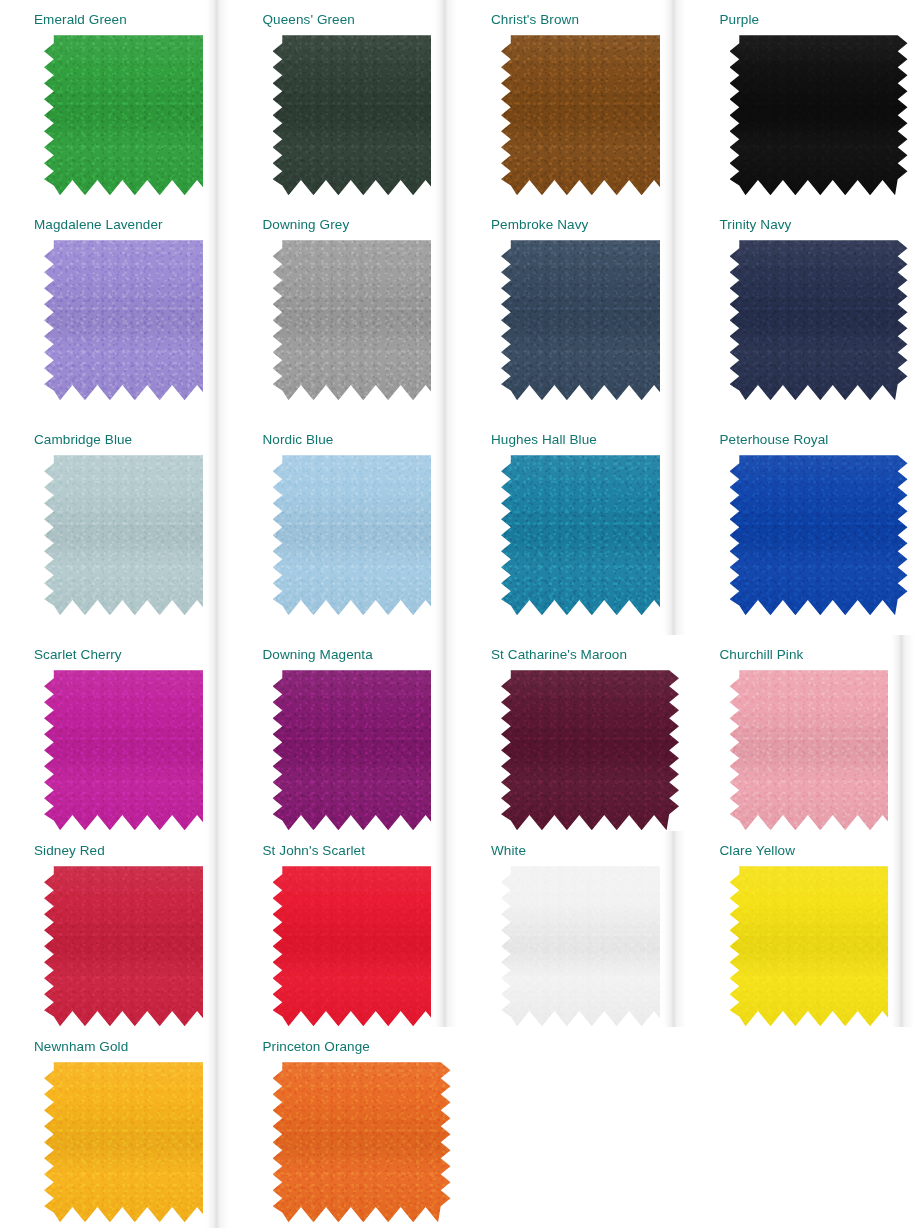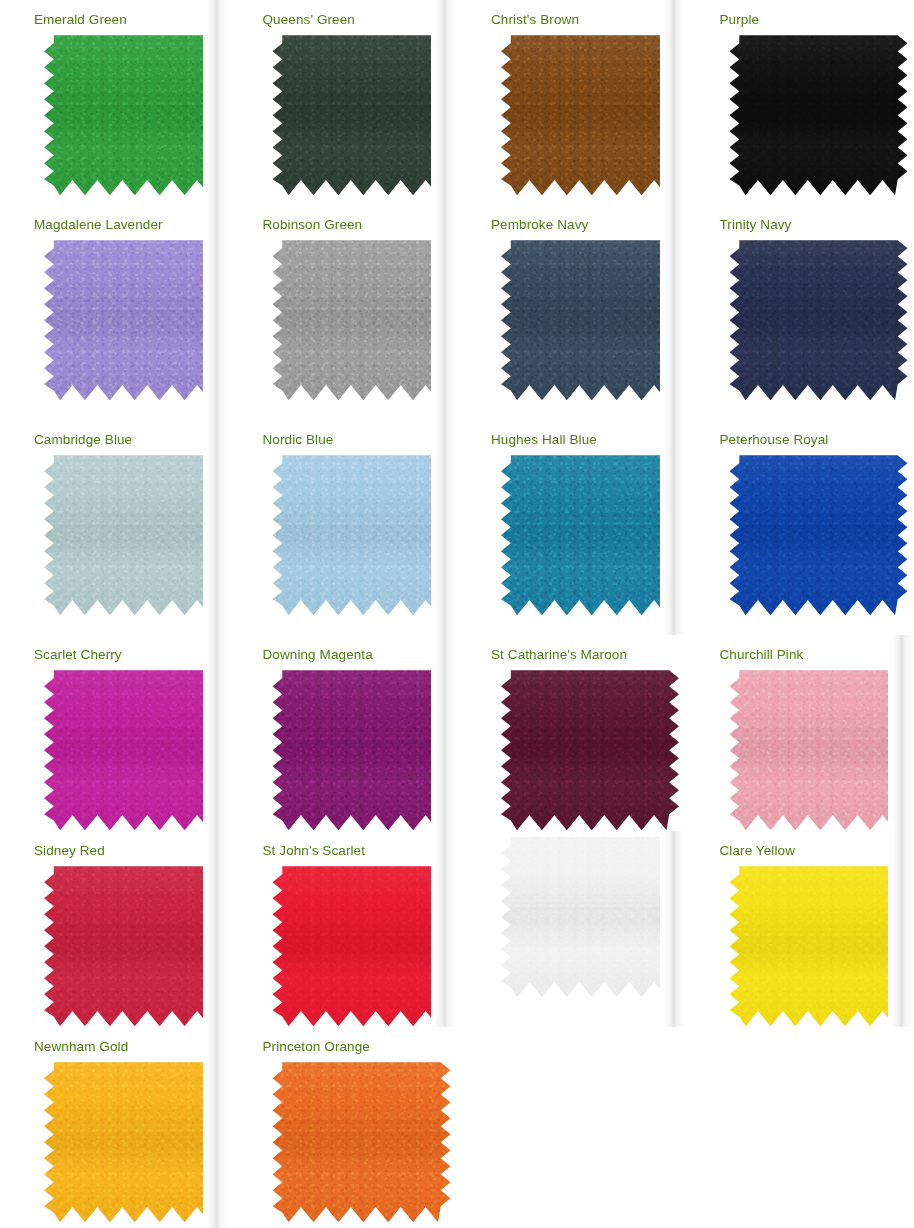--- a/index.html
+++ b/index.html
@@ -41,21 +41,21 @@
                 #e2e2e2 52%,
                 #f4f4f4 66%,
                 #ffffff 100%);
     pointer-events: none;
   }
   .swatch-card.last-col::after { display: none; }
 
   .swatch-label {
     font-size: 13.5px;
     line-height: 1.2;
-    color: #4d7c0f;
+    color: #0f766e;
     letter-spacing: 0.1px;
     white-space: nowrap;
     padding-left: 22px;
     padding-top: 6px;
     padding-bottom: 7px;
     font-weight: 400;
   }
 
   .swatch-wrap {
     position: relative;
@@ -191,21 +191,21 @@
     <div class="swatch-card">
       <div class="swatch-label">Magdalene Lavender</div>
       <div class="swatch-wrap">
         <div class="swatch-chip" style="background-color: rgb(155, 138, 212);">
           <div class="sheen"></div>
           <div class="grain"></div>
         </div>
       </div>
     </div>
     <div class="swatch-card">
-      <div class="swatch-label">Robinson Green</div>
+      <div class="swatch-label">Downing Grey</div>
       <div class="swatch-wrap">
         <div class="swatch-chip" style="background-color: rgb(157, 157, 157);">
           <div class="sheen"></div>
           <div class="grain"></div>
         </div>
       </div>
     </div>
     <div class="swatch-card">
       <div class="swatch-label">Pembroke Navy</div>
       <div class="swatch-wrap">
@@ -308,20 +308,21 @@
     <div class="swatch-card">
       <div class="swatch-label">St John's Scarlet</div>
       <div class="swatch-wrap">
         <div class="swatch-chip" style="background-color: rgb(232, 23, 47);">
           <div class="sheen"></div>
           <div class="grain"></div>
         </div>
       </div>
     </div>
     <div class="swatch-card">
+      <div class="swatch-label">White</div>
       <div class="swatch-wrap">
         <div class="swatch-chip pale" style="background-color: rgb(242, 242, 242);">
           <div class="sheen"></div>
           <div class="grain"></div>
         </div>
       </div>
     </div>
     <div class="swatch-card">
       <div class="swatch-label">Clare Yellow</div>
       <div class="swatch-wrap">

